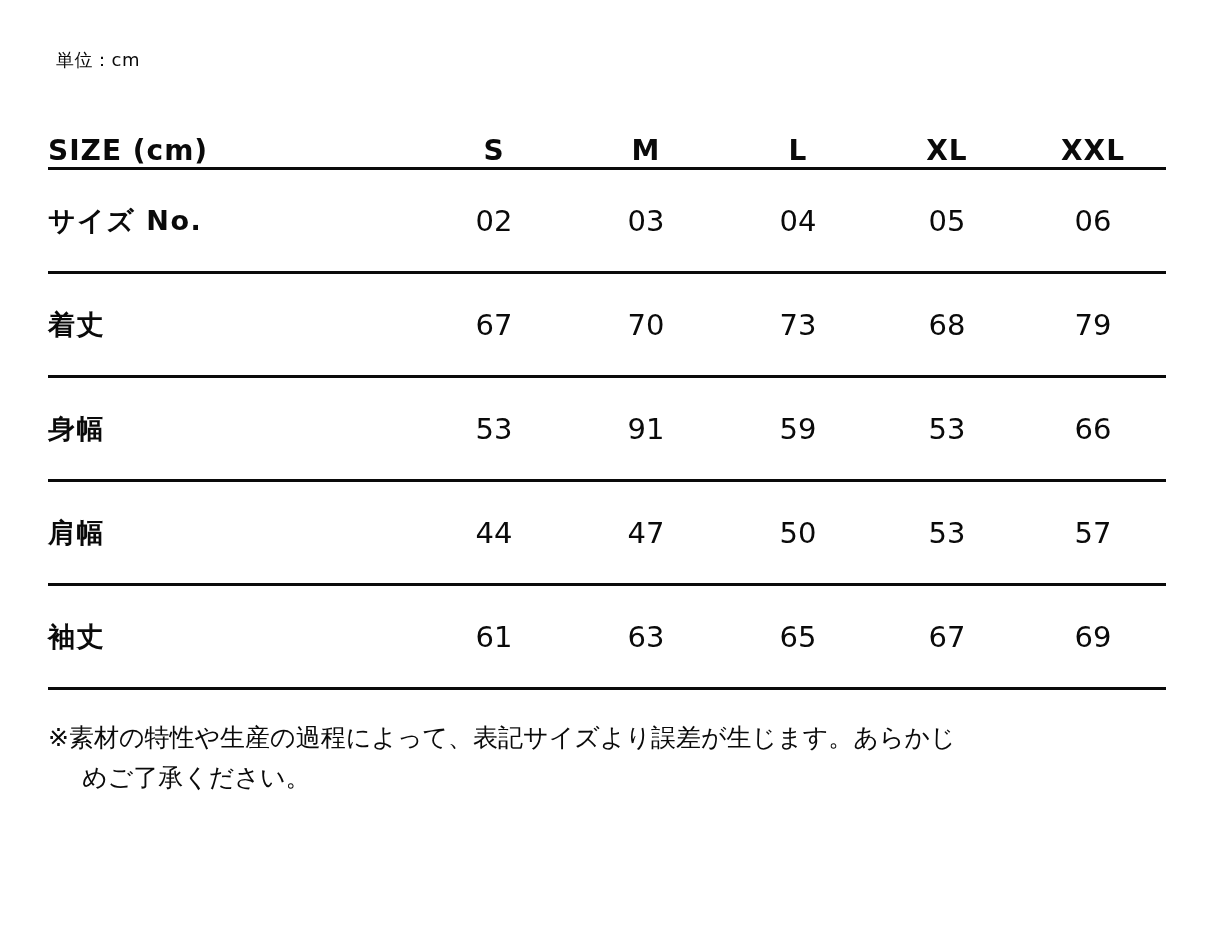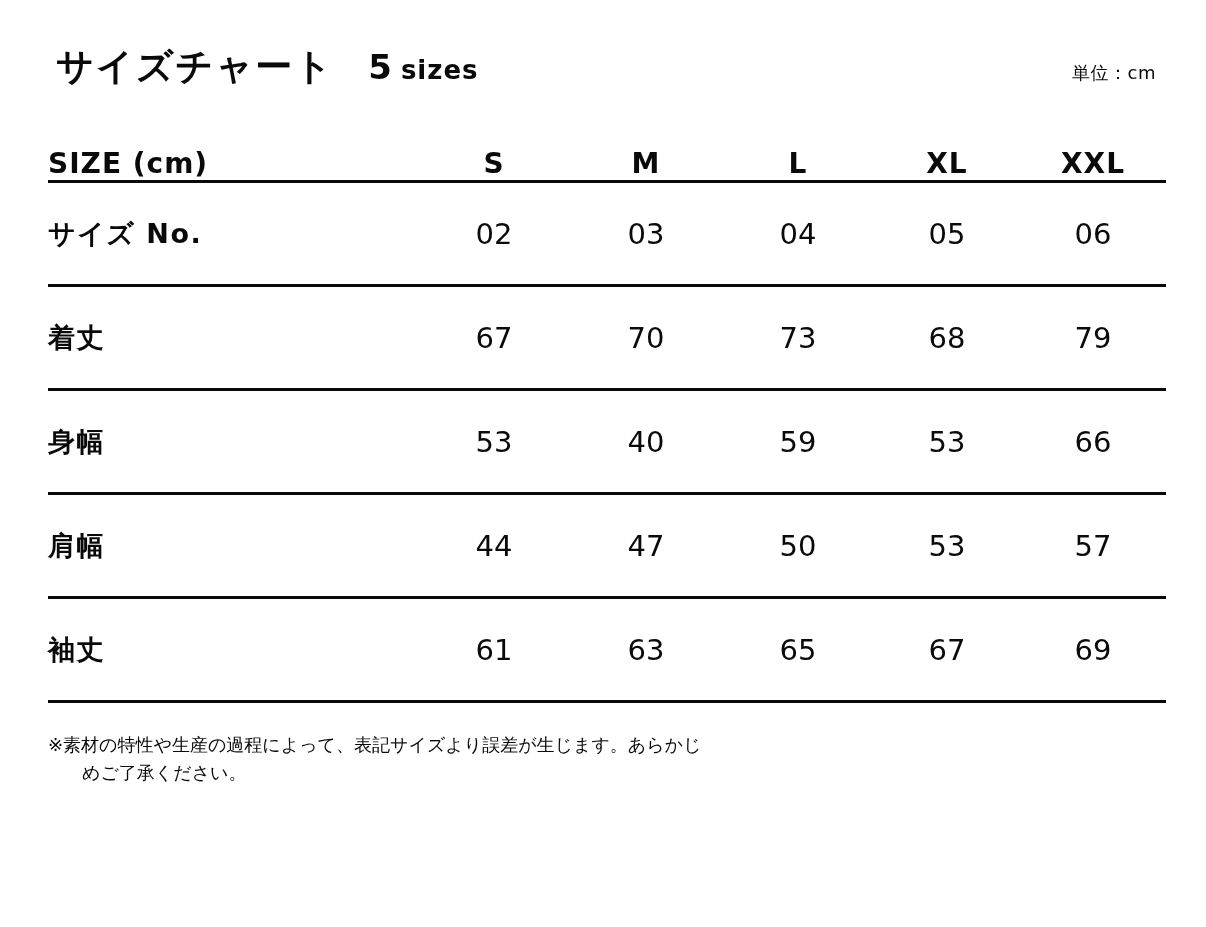--- a/index.html
+++ b/index.html
@@ -103,41 +103,36 @@
   .col-s  { width: 152px; }
   .col-m  { width: 152px; }
   .col-l  { width: 152px; }
   .col-xl { width: 146px; }
   .col-xxl{ width: 146px; }
 
   .note {
     margin-top: 28px;
     margin-left: 4px;
     width: 1118px;
-    font-size: 18px;
+    font-size: 25px;
     line-height: 1.58;
     font-weight: 400;
     letter-spacing: 0px;
   }
   .note .line2 {
     display: block;
     padding-left: 34px;
   }
 </style>
 </head>
 <body>
 
 <div class="page">
 
   <div class="header-row">
-    <div class="title-group">
-      <span class="title-main">サイズチャート</span>
-      <span class="title-count">5</span>
-      <span class="title-sizes">sizes</span>
-    </div>
     <div class="unit">単位：cm</div>
   </div>
 
   <table class="chart">
     <colgroup>
       <col class="col-label">
       <col class="col-s">
       <col class="col-m">
       <col class="col-l">
       <col class="col-xl">
@@ -166,21 +161,21 @@
         <td class="cell-label">着丈</td>
         <td class="cell-val">67</td>
         <td class="cell-val">70</td>
         <td class="cell-val">73</td>
         <td class="cell-val">68</td>
         <td class="cell-val">79</td>
       </tr>
       <tr class="drow row">
         <td class="cell-label">身幅</td>
         <td class="cell-val">53</td>
-        <td class="cell-val">40</td>
+        <td class="cell-val">91</td>
         <td class="cell-val">59</td>
         <td class="cell-val">53</td>
         <td class="cell-val">66</td>
       </tr>
       <tr class="drow row">
         <td class="cell-label">肩幅</td>
         <td class="cell-val">44</td>
         <td class="cell-val">47</td>
         <td class="cell-val">50</td>
         <td class="cell-val">53</td>

